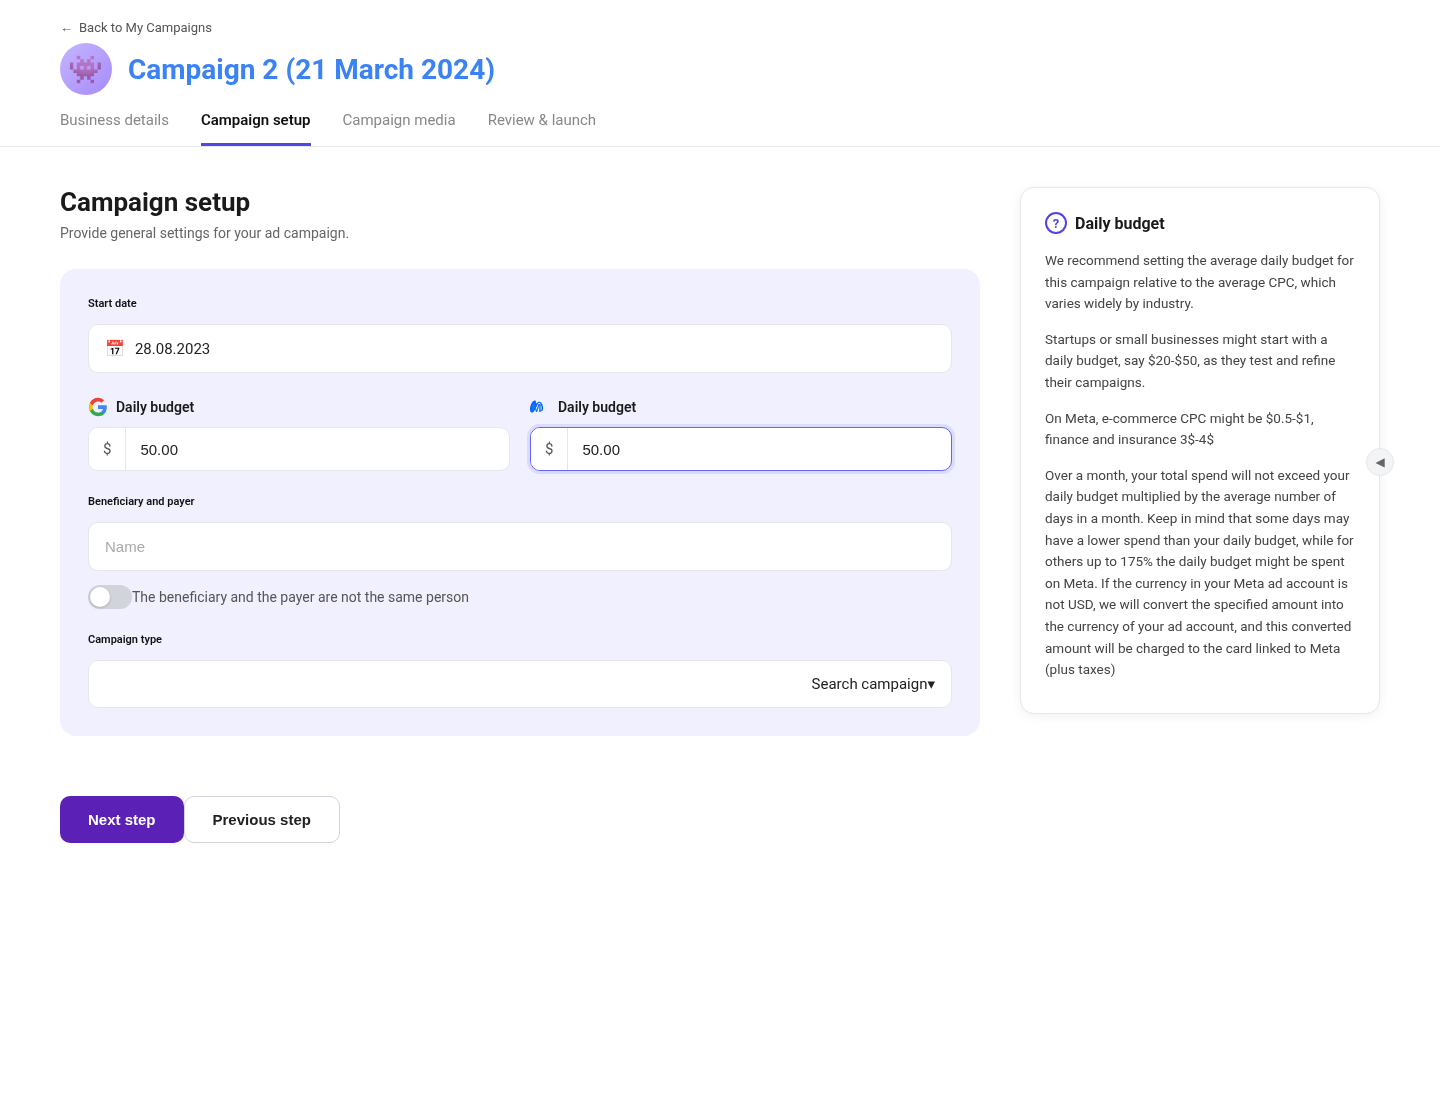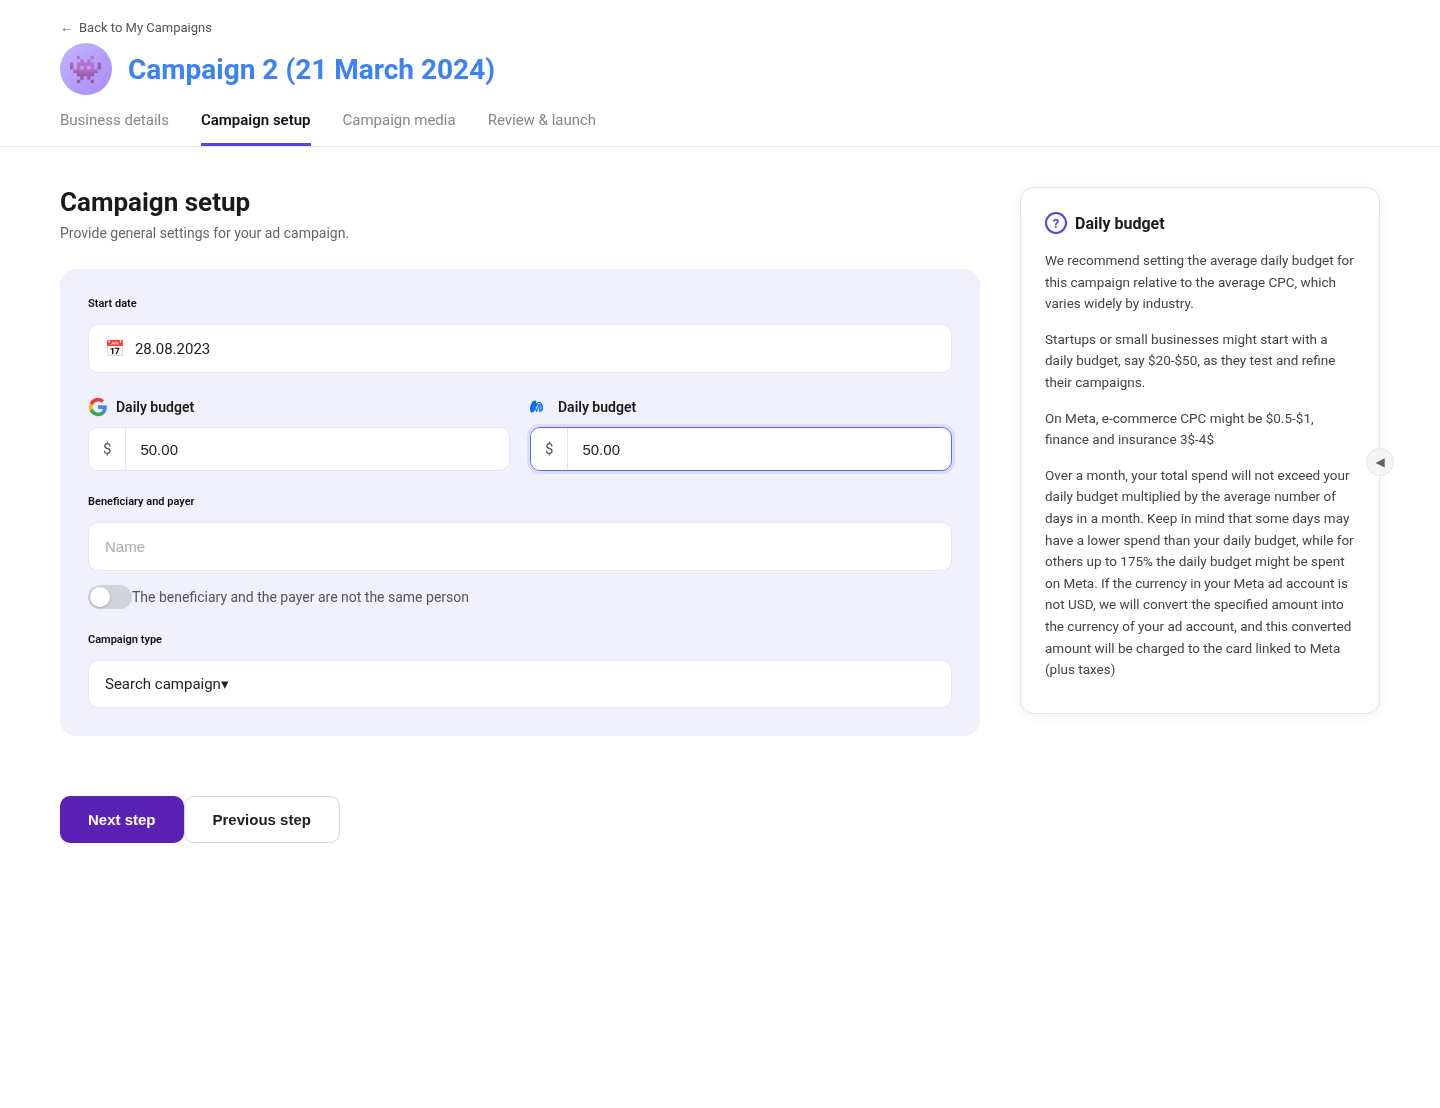--- a/index.html
+++ b/index.html
@@ -229,21 +229,21 @@
 
     
     .campaign-type-section {}
     .select-wrapper {
       background: #fff;
       border: 1px solid #e5e7eb;
       border-radius: 10px;
       padding: 14px 16px;
       display: flex;
       align-items: center;
-      justify-content: flex-start;
+      justify-content: flex-end;
       cursor: pointer;
     }
     .select-wrapper span {
       font-size: 15px;
       color: #222;
     }
     .chevron-down { color: #555; font-size: 14px; }
 
     
     .right-panel {

